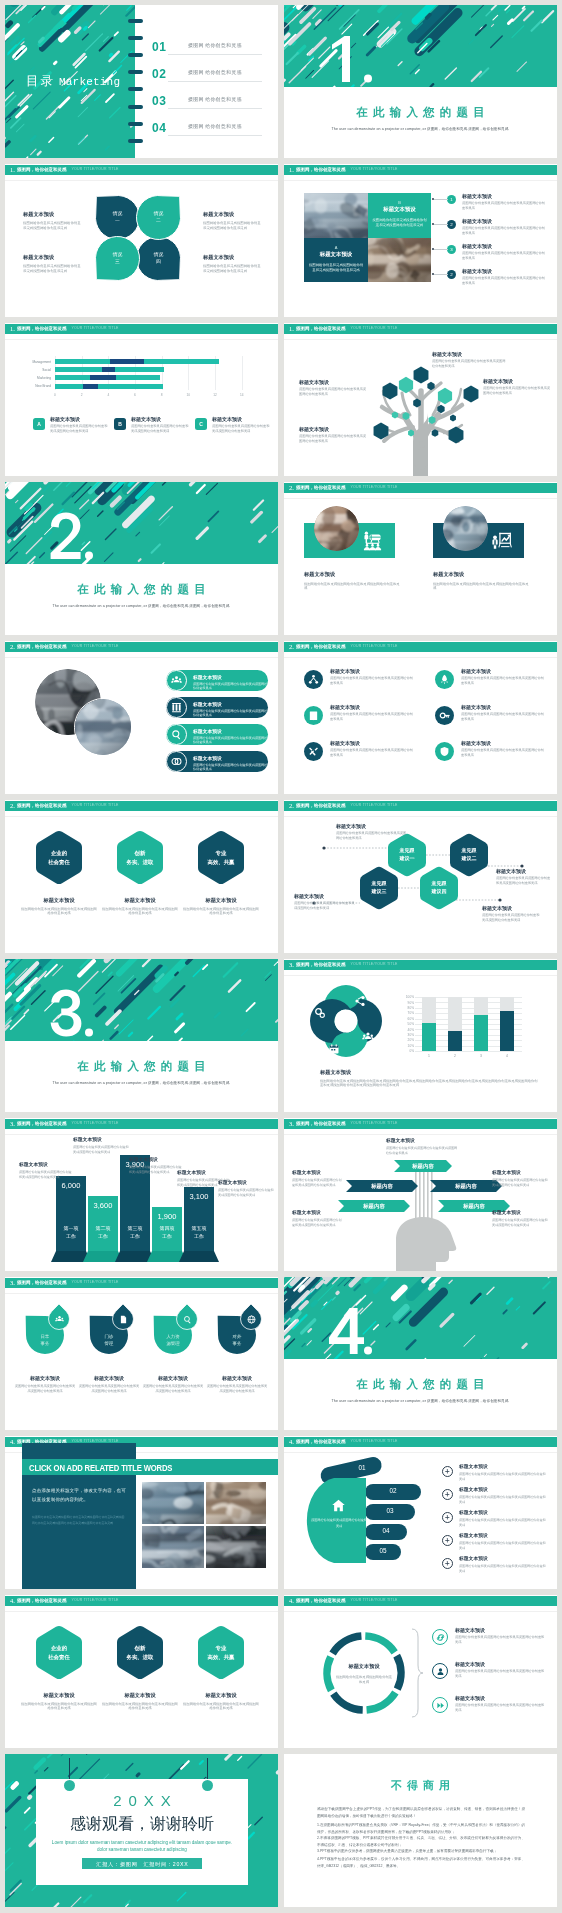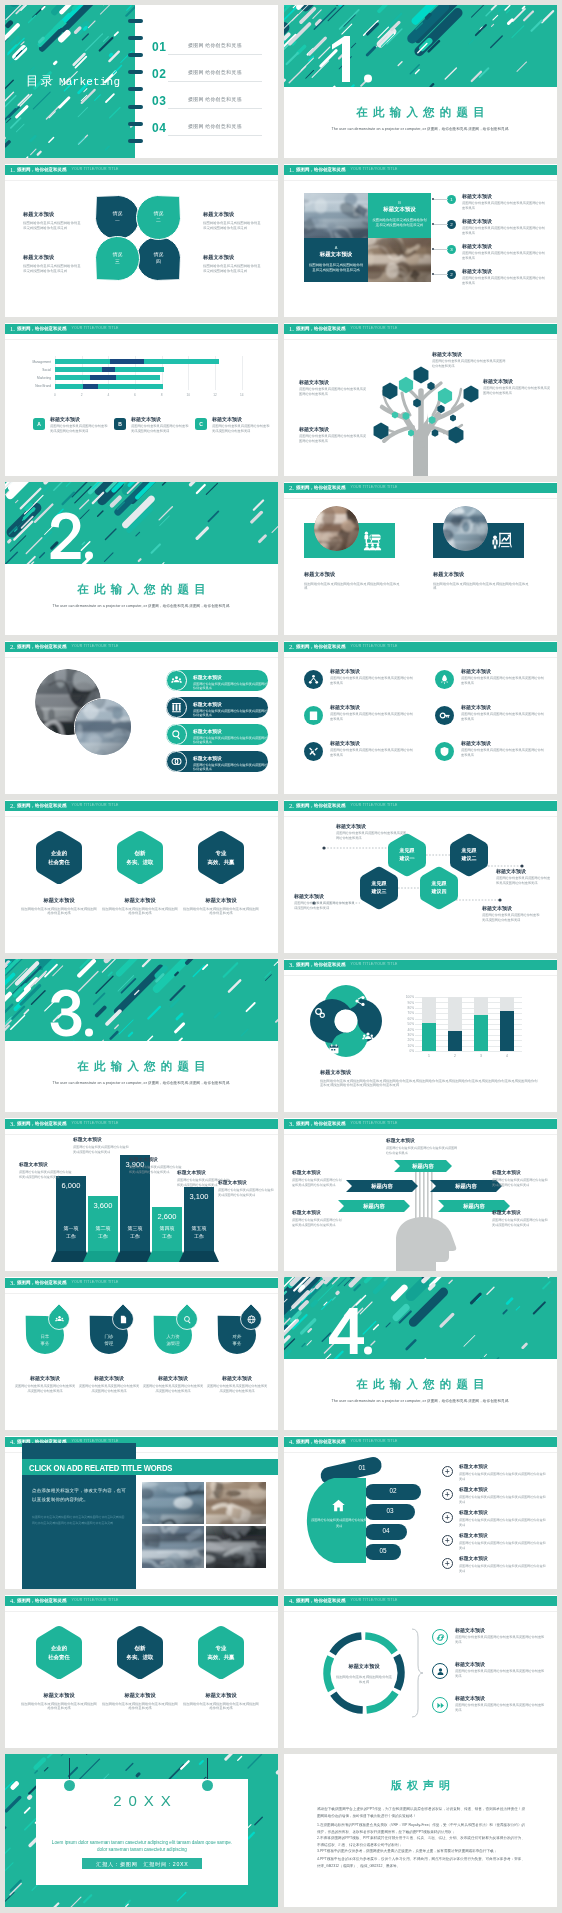--- a/index.html
+++ b/index.html
@@ -1590,21 +1590,21 @@
       </svg>
       <div class="abs ctr" style="left:51px;top:63.0px;width:30px;font-size:7.5px;color:#fff;font-weight:400">6,000</div>
       <div class="abs ctr" style="left:51px;top:107.0px;width:30px;font-size:5px;color:#fff;line-height:1.5;white-space:pre-line">第一项
 工作</div>
       <div class="abs ctr" style="left:83px;top:83.0px;width:30px;font-size:7.5px;color:#fff;font-weight:400">3,600</div>
       <div class="abs ctr" style="left:83px;top:107.0px;width:30px;font-size:5px;color:#fff;line-height:1.5;white-space:pre-line">第二项
 工作</div>
       <div class="abs ctr" style="left:115px;top:42.0px;width:30px;font-size:7.5px;color:#fff;font-weight:400">3,900</div>
       <div class="abs ctr" style="left:115px;top:107.0px;width:30px;font-size:5px;color:#fff;line-height:1.5;white-space:pre-line">第三项
 工作</div>
-      <div class="abs ctr" style="left:147px;top:94.0px;width:30px;font-size:7.5px;color:#fff;font-weight:400">2,600</div>
+      <div class="abs ctr" style="left:147px;top:94.0px;width:30px;font-size:7.5px;color:#fff;font-weight:400">1,900</div>
       <div class="abs ctr" style="left:147px;top:107.0px;width:30px;font-size:5px;color:#fff;line-height:1.5;white-space:pre-line">第四项
 工作</div>
       <div class="abs ctr" style="left:179px;top:74.0px;width:30px;font-size:7.5px;color:#fff;font-weight:400">3,100</div>
       <div class="abs ctr" style="left:179px;top:107.0px;width:30px;font-size:5px;color:#fff;line-height:1.5;white-space:pre-line">第五项
 工作</div>
       <div class="abs" style="left:14px;top:44px;width:54px">
         <div class="tt" style="font-size:4.8px;margin-bottom:2px">标题文本预设</div>
         <div class="bd" style="font-size:3.1px">摸图网给你创意和灵感摸图网给你创意和灵感摸图网给你创意和灵感</div>
       </div>
       <div class="abs" style="left:68px;top:19px;width:56px">
@@ -2378,25 +2378,26 @@
           <rect x="-8.9" y="115.0" width="20.3" height="1.1" rx="0.6" fill="#19c9ad" transform="rotate(-45 1.2 115.6)"></rect>
           <rect x="-3.2" y="96.7" width="10.2" height="1.4" rx="0.7" fill="#19c9ad" transform="rotate(-45 1.9 97.4)"></rect>
         </svg>
       </div>
       <div class="abs" style="left:64px;top:4px;width:1.1px;height:27px;background:#134055"></div>
       <div class="abs" style="left:202px;top:4px;width:1.1px;height:27px;background:#134055"></div>
       <div class="abs" style="left:31px;top:25px;width:212px;height:106px;background:#fff"></div>
       <div class="abs" style="left:59px;top:26px;width:11px;height:11px;border-radius:50%;background:#2ab5a0"></div>
       <div class="abs" style="left:197px;top:26px;width:11px;height:11px;border-radius:50%;background:#2ab5a0"></div>
       <div class="abs ctr" style="left:31px;top:38px;width:212px;font-size:15px;letter-spacing:7px;color:#2aa78f;text-indent:7px;font-weight:400">20XX</div>
+      <div class="abs ctr" style="left:31px;top:60px;width:212px;font-size:16px;letter-spacing:0px;color:#17313f;font-weight:400">感谢观看，谢谢聆听</div>
       <div class="abs ctr" style="left:44px;top:85px;width:186px;font-size:4.6px;color:#31a893;line-height:1.6">Loem ipsum dolor sameman tanam casectetur adipiscing elit tamam dalam qoue sampe. dolor sameman tanam casectetur adipiscing</div>
       <div class="abs" style="left:77px;top:104px;width:120px;height:11px;background:#2ab5a0"></div>
       <div class="abs ctr" style="left:77px;top:106.6px;width:120px;font-size:5.2px;color:#ffffff;letter-spacing:.7px;text-indent:.7px">汇报人：摄图网　汇报时间：20XX</div>
     </div>
 <div class="slide">
-      <div class="abs ctr" style="left:0;top:24px;width:273px;font-size:11px;letter-spacing:5px;color:#2ab5a0;font-weight:700;text-indent:5px">版权声明</div>
+      <div class="abs ctr" style="left:0;top:24px;width:273px;font-size:11px;letter-spacing:5px;color:#2ab5a0;font-weight:700;text-indent:5px">不得商用</div>
       <div class="abs" style="left:33px;top:52px;width:208px;font-size:3.55px;color:#5d686e;line-height:1.85;text-align:justify">感谢您下载摄图网平台上提供的PPT作品，为了您和摄图网以及原创作者的权益，请勿复制、传播、销售，否则将承担法律责任！摄图网将给份达的增值，按时传播下载次数进行十倍的质疑始终！</div>
       <div class="abs" style="left:33px;top:68px;width:208px;font-size:3.55px;color:#5d686e;line-height:1.85;text-align:justify">1.在摄图网站权所有的PPT模板是会员免费权（VRF：VIP Royalty-Free）作品，受《中华人民共和国著作法》和《世界版权公约》的保护，作品的所有权、著权和著作权归摄图网所有，您下载的是PPT模板素材的使用权；</div>
       <div class="abs" style="left:33px;top:81px;width:208px;font-size:3.55px;color:#5d686e;line-height:1.85;text-align:justify">2.不得将摄图网的PPT模板、PPT素材或其任何部分用于出售、转卖、出租、转让、分销、发布或任何可解释为反将得分发的行为、不得结授权、出售、转让本份公或者本公司中的权利；</div>
       <div class="abs" style="left:33px;top:94px;width:208px;font-size:3.55px;color:#5d686e;line-height:1.85;text-align:justify">3.PPT模板中的图片仅供参考，摄图网提供大量高清正版图片，质量等止图，如有需要请登摄图网或标录自行下载；</div>
       <div class="abs" style="left:33px;top:102px;width:208px;font-size:3.55px;color:#5d686e;line-height:1.85;text-align:justify">4.PPT模板中包含的字体仅为参考展示，仅供个人学习使用。不得商用，网点不对您的字体使用行为负责。可商用字体参考：宋体、仿宋_GB2312（成四宋）、楷体_GB2312、黑体等。</div>
     </div>
 </div>
 
 </body></html>

